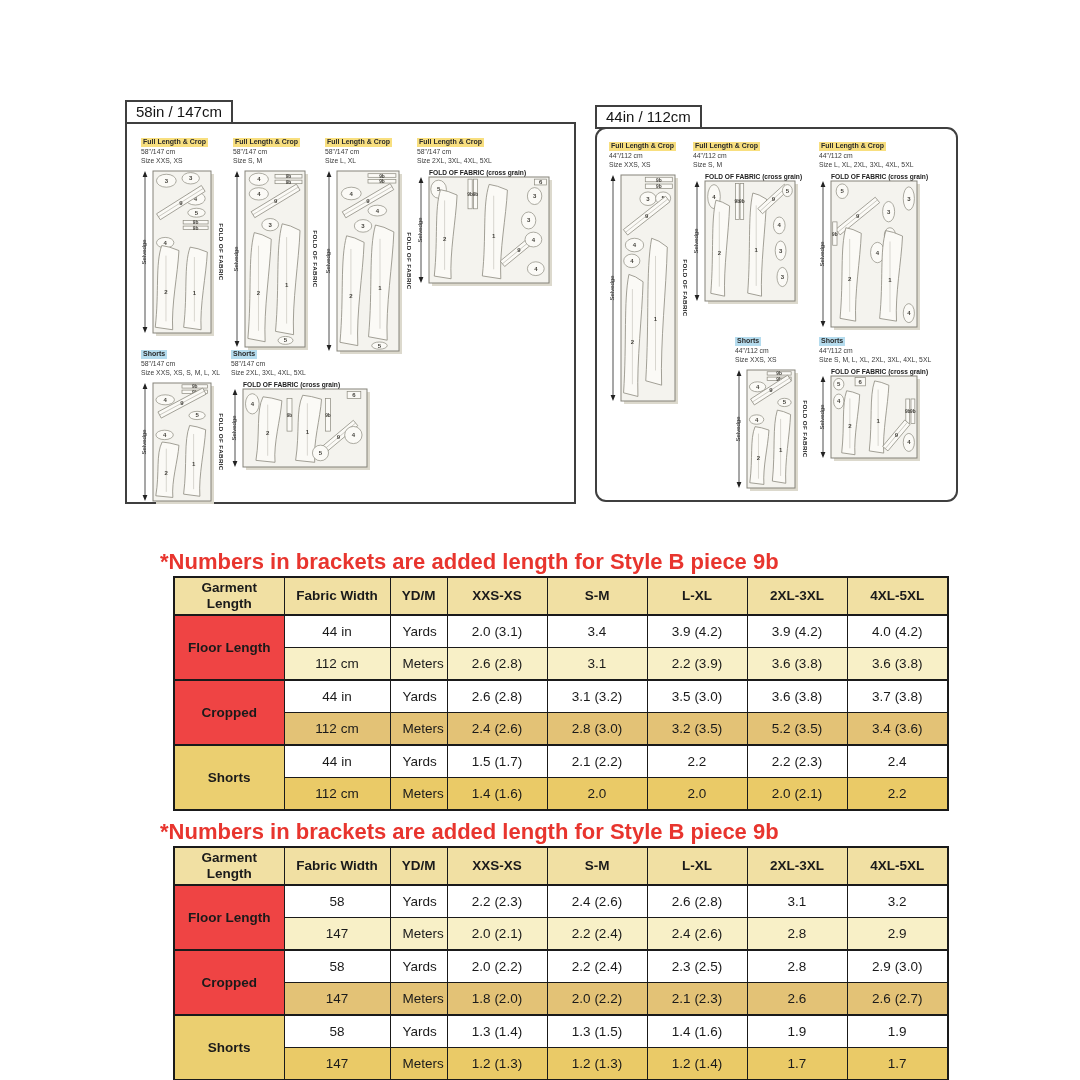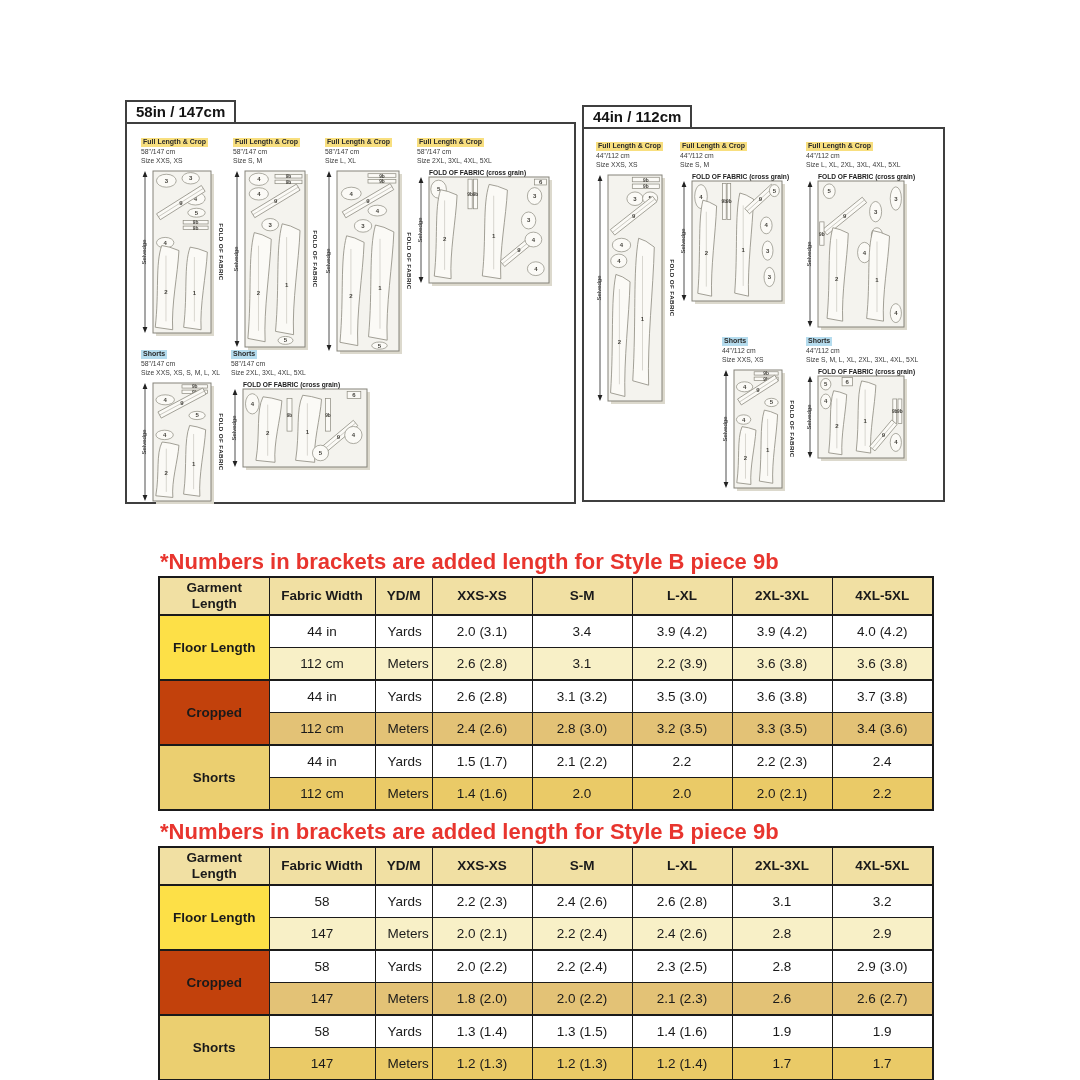--- a/index.html
+++ b/index.html
@@ -1,38 +1,38 @@
 <!DOCTYPE html>
 <html><head>
 <meta charset="utf-8">
 <style>
   html,body{margin:0;padding:0;background:#fff;}
   .canvas{position:relative;width:1080px;height:1080px;background:#ffffff;
           font-family:"Liberation Sans",sans-serif;overflow:hidden;}
   
   .panel{position:absolute;border:2px solid #3f3f3f;background:#fff;}
   .panel-title{position:absolute;left:-2px;top:-24px;background:#fff;border:2px solid #3f3f3f;
-               font-size:15px;font-weight:bold;color:#141414;padding:1px 9px 2px;white-space:nowrap;}
+               font-size:15px;font-weight:normal;color:#141414;padding:1px 9px 2px;white-space:nowrap;}
   .layout{position:absolute;}
   .lt-title{display:inline-block;font-size:7px;font-weight:bold;color:#2a2a2a;
             padding:0 2px;line-height:1.25;white-space:nowrap;}
   .lt-sub{font-size:6.8px;color:#3a3a3a;line-height:1.3;white-space:nowrap;}
   .fold-top{font-size:6.6px;font-weight:bold;color:#222;margin:3px 0 1px 12px;white-space:nowrap;}
   .layout svg{display:block;overflow:visible;}
   
   .note{position:absolute;color:#e8352e;font-size:22px;font-weight:bold;white-space:nowrap;}
   .ytable{position:absolute;border-collapse:collapse;table-layout:fixed;background:#fff;
-          border:2px solid #1a1a1a;}
+          border:2px solid #1a1a1a;margin-left:15px;}
   .ytable th,.ytable td{border:1.5px solid #1a1a1a;text-align:center;color:#1a1a1a;
           padding:2px 5px;overflow:hidden;}
   .ytable th{font-size:13.5px;font-weight:bold;height:32px;background:#f1e0a3;line-height:1.15;}
   .ytable td{font-size:13.5px;height:27px;}
   .ytable td.glabel{font-weight:bold;}
   .ytable td.unit{text-align:left;padding-left:12px;}
-  .lab-light{background:#fde047;} .lab-medium{background:#c2410c;} .lab-dark{background:#ebcf70;}
+  .lab-light{background:#ef4444;} .lab-medium{background:#ef4444;} .lab-dark{background:#ebcf70;}
   .sh-light{background:#f8f0c7;}  .sh-medium{background:#e3c276;}  .sh-dark{background:#eaca67;}
   .gfirst td{border-top:2.5px solid #1a1a1a;}
 </style>
 </head>
 <body>
 
 <div class="canvas">
     <div class="panel" style="left: 125px; top: 122px; width: 447px; height: 378px;">
       <div class="panel-title">58in / 147cm</div>
       <div class="layout" style="left: 14px; top: 6px; width: 98px;"><span class="lt-title" style="background: rgb(248, 223, 127);">Full Length &amp; Crop</span><div class="lt-sub">58"/147 cm</div><div class="lt-sub">Size XXS, XS</div><div style="height: 5px;"></div><svg width="85" height="168" viewBox="0 0 85 168" style="display: block;">
@@ -223,21 +223,21 @@
             <rect x="85.14615913014511" y="44.86" width="44.66768173970976" height="7" fill="#fbfaf6" stroke="#8b897e" stroke-width="0.7"></rect>
             <line x1="85.14615913014511" y1="48.36" x2="129.81384086985486" y2="48.36" stroke="#8b897e" stroke-width="0.4"></line>
           </g>
           <text x="107.47999999999999" y="50.36" font-size="6" fill="#44423c" text-anchor="middle" font-weight="bold">9</text>
           <ellipse cx="122.36" cy="46.019999999999996" rx="8.680000000000001" ry="8.58" fill="#fbfaf6" stroke="#8b897e" stroke-width="0.7"></ellipse>
           <text x="122.36" y="48.019999999999996" font-size="6" fill="#44423c" text-anchor="middle" font-weight="bold">4</text>
           <ellipse cx="89.50000000000001" cy="63.959999999999994" rx="8.06" ry="7.800000000000001" fill="#fbfaf6" stroke="#8b897e" stroke-width="0.7"></ellipse>
           <text x="89.50000000000001" y="65.96" font-size="6" fill="#44423c" text-anchor="middle" font-weight="bold">5</text>
         </svg></div>
     </div>
-    <div class="panel" style="left: 582px; top: 127px; width: 359px; height: 371px;">
+    <div class="panel" style="left: 595px; top: 127px; width: 359px; height: 371px; border-radius: 11px;">
       <div class="panel-title">44in / 112cm</div>
       <div class="layout" style="left: 12px; top: 5px; width: 94px;"><span class="lt-title" style="background: rgb(248, 223, 127);">Full Length &amp; Crop</span><div class="lt-sub">44"/112 cm</div><div class="lt-sub">Size XXS, XS</div><div style="height: 5px;"></div><svg width="81" height="232" viewBox="0 0 81 232" style="display: block;">
           <line x1="4" y1="6" x2="4" y2="220" stroke="#222" stroke-width="0.8"></line>
           <path d="M4 0 L1.6 6 L6.4 6 Z" fill="#222"></path>
           <path d="M4 226 L1.6 220 L6.4 220 Z" fill="#222"></path>
           <text x="4.5" y="113" font-size="6" fill="#222" text-anchor="middle" transform="rotate(-90 4.5 113)">Selvedge</text>
           <rect x="15" y="3" width="54" height="226" fill="#dcd9cd"></rect>
           <rect x="12" y="0" width="54" height="226" fill="#f4f3ee" stroke="#85837a" stroke-width="1"></rect>
           <rect x="36.3" y="2.2600000000000002" width="27" height="4.5200000000000005" fill="#fbfaf6" stroke="#8b897e" stroke-width="0.7"></rect>
           <text x="49.8" y="6.5200000000000005" font-size="4.8" fill="#44423c" text-anchor="middle" font-weight="bold">9b</text>
@@ -445,21 +445,21 @@
           <td>3.5 (3.0)</td>
           <td>3.6 (3.8)</td>
           <td>3.7 (3.8)</td>
         </tr>
         <tr>
           <td class="sh-medium">112 cm</td>
           <td class="unit sh-medium">Meters</td>
           <td class="sh-medium">2.4 (2.6)</td>
           <td class="sh-medium">2.8 (3.0)</td>
           <td class="sh-medium">3.2 (3.5)</td>
-          <td class="sh-medium">3.3 (3.5)</td>
+          <td class="sh-medium">5.2 (3.5)</td>
           <td class="sh-medium">3.4 (3.6)</td>
         </tr>
         <tr class="gfirst">
           <td class="glabel lab-dark" rowspan="2">Shorts</td>
           <td>44 in</td>
           <td class="unit">Yards</td>
           <td>1.5 (1.7)</td>
           <td>2.1 (2.2)</td>
           <td>2.2</td>
           <td>2.2 (2.3)</td>

